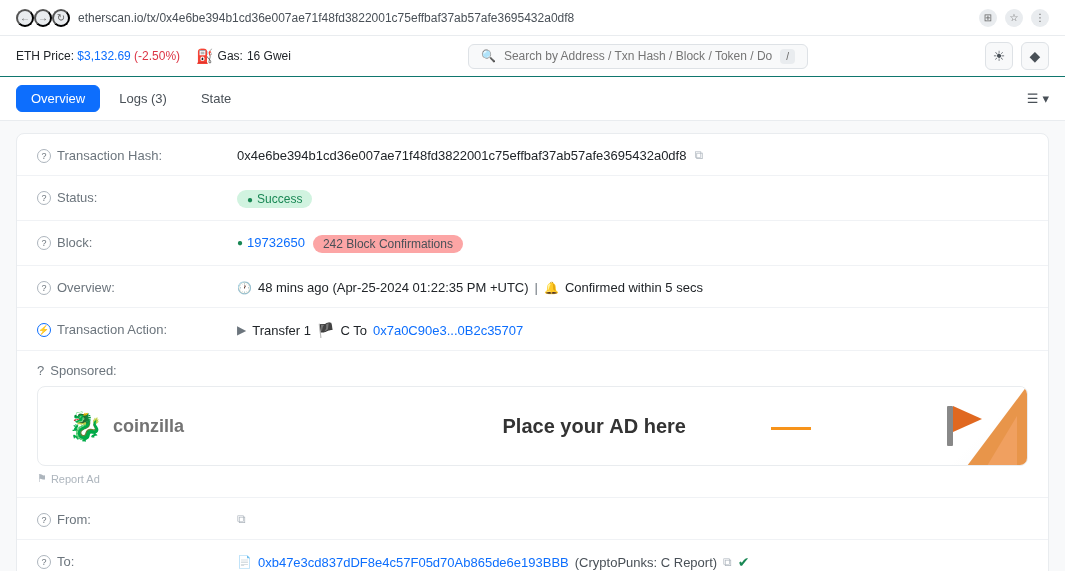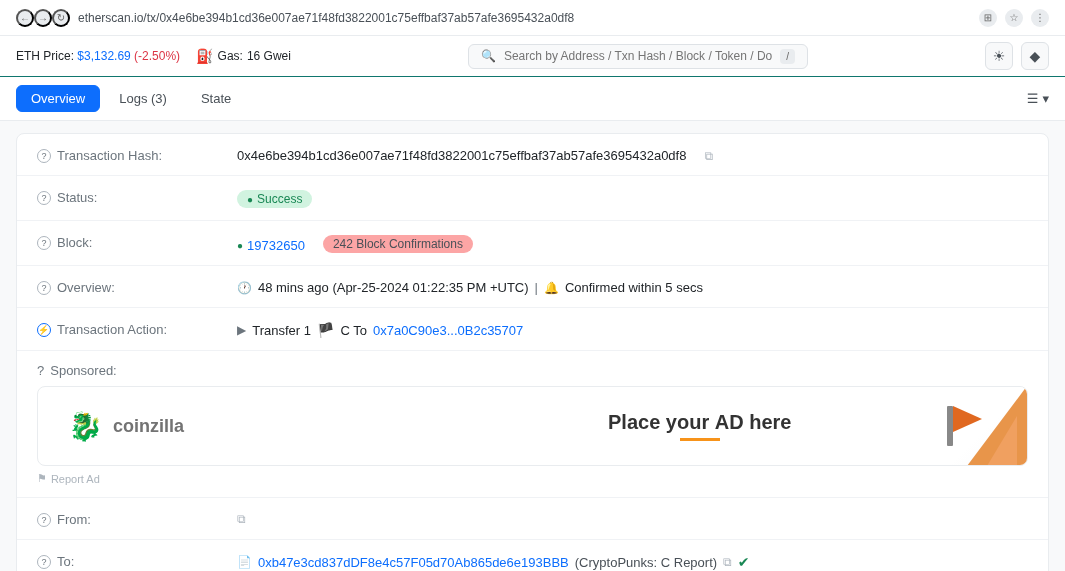--- a/index.html
+++ b/index.html
@@ -32,21 +32,21 @@
     .tab-btn { padding: 5px 14px; border-radius: 6px; border: 1px solid transparent; font-size: 13px; cursor: pointer; background: transparent; color: #495057; }
     .tab-btn.active { background: #0d6efd; color: #fff; border-color: #0d6efd; }
     .tab-right { display: flex; align-items: center; gap: 4px; cursor: pointer; color: #495057; font-size: 13px; }
 
     
     .content { background: #fff; margin: 12px 16px; border: 1px solid #e9ecef; border-radius: 8px; padding: 0; }
     .row { display: flex; align-items: flex-start; padding: 12px 20px; border-bottom: 1px solid #f0f2f5; }
     .row:last-child { border-bottom: none; }
     .row-label { width: 200px; min-width: 200px; display: flex; align-items: center; gap: 6px; color: #6c757d; font-size: 13px; padding-top: 2px; }
     .row-label .help-icon { width: 14px; height: 14px; border-radius: 50%; border: 1px solid #adb5bd; display: flex; align-items: center; justify-content: center; font-size: 9px; color: #6c757d; cursor: pointer; flex-shrink: 0; }
-    .row-value { flex: 1; display: flex; align-items: flex-end; flex-wrap: wrap; gap: 18px; font-size: 13px; padding-top: 2px; }
+    .row-value { flex: 1; display: flex; align-items: flex-start; flex-wrap: wrap; gap: 8px; font-size: 13px; padding-top: 2px; }
 
     .tx-hash { color: #212529; font-size: 13px; }
     .copy-icon { color: #adb5bd; cursor: pointer; font-size: 12px; }
 
     .badge-success { background: #d1f3e0; color: #198754; padding: 2px 10px; border-radius: 20px; font-size: 12px; display: flex; align-items: center; gap: 4px; }
     .badge-success::before { content: '●'; color: #198754; font-size: 10px; }
 
     .block-link { color: #0d6efd; text-decoration: none; display: flex; align-items: center; gap: 4px; }
     .block-link::before { content: '●'; color: #198754; font-size: 10px; }
     .confirmations { background: #fca5a5; border-radius: 20px; padding: 2px 10px; font-size: 12px; color: #495057; }
@@ -60,21 +60,21 @@
     .nft-icon { font-size: 14px; }
     .addr-link { color: #0d6efd; text-decoration: none; }
 
     
     .sponsored-row { padding: 12px 20px; border-bottom: 1px solid #f0f2f5; }
     .sponsored-label { display: flex; align-items: center; gap: 6px; color: #6c757d; font-size: 13px; margin-bottom: 8px; }
     .ad-banner { border: 1px solid #e9ecef; border-radius: 8px; overflow: hidden; display: flex; align-items: center; background: #fff; height: 80px; margin-left: 0; }
     .ad-left { padding: 0 30px; display: flex; align-items: center; gap: 10px; flex: 1; }
     .coin-icon { font-size: 28px; }
     .coinzilla-text { font-size: 18px; font-weight: 600; color: #737373; }
-    .ad-mid { flex: 1; display: flex; flex-direction: column; align-items: center; justify-content: center; padding: 10px; }
+    .ad-mid { flex: 1; display: flex; flex-direction: row; align-items: center; justify-content: center; padding: 10px; }
     .ad-mid-text { font-size: 20px; color: #333; }
     .ad-mid-text span { font-weight: 700; }
     .ad-underline { width: 40px; height: 3px; background: #f7931a; margin: 4px auto 0; }
     .ad-right { width: 120px; height: 80px; background: linear-gradient(135deg, #fff 60%, #f8f9fa 100%); display: flex; align-items: center; justify-content: center; overflow: hidden; position: relative; }
     .ad-right-shape { width: 0; height: 0; border-left: 60px solid transparent; border-bottom: 80px solid #e8954a; position: absolute; right: 0; bottom: 0; }
     .ad-right-shape2 { width: 0; height: 0; border-left: 30px solid transparent; border-bottom: 50px solid #f0a060; position: absolute; right: 10px; bottom: 0; }
     .report-ad { font-size: 11px; color: #adb5bd; margin-top: 6px; display: flex; align-items: center; gap: 4px; cursor: pointer; }
 
     .addr-with-copy { display: flex; align-items: center; gap: 6px; }
     .contract-icon { color: #6c757d; font-size: 12px; }

